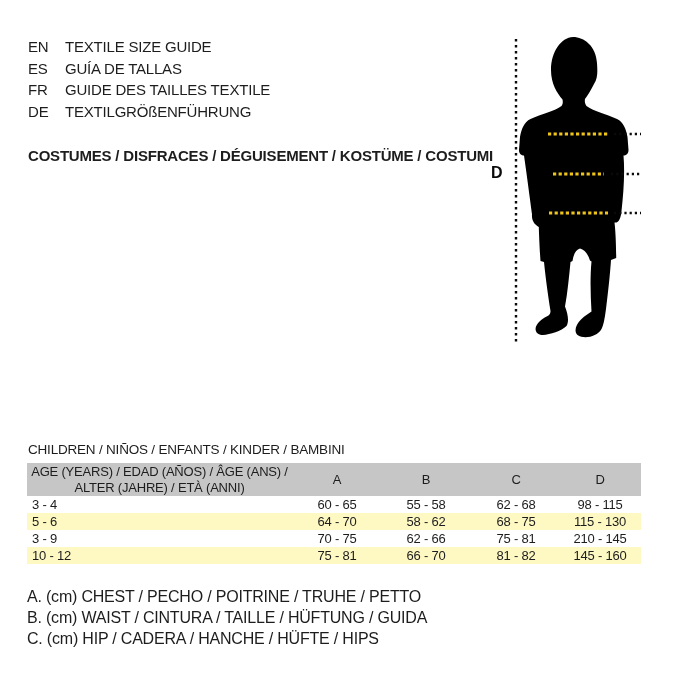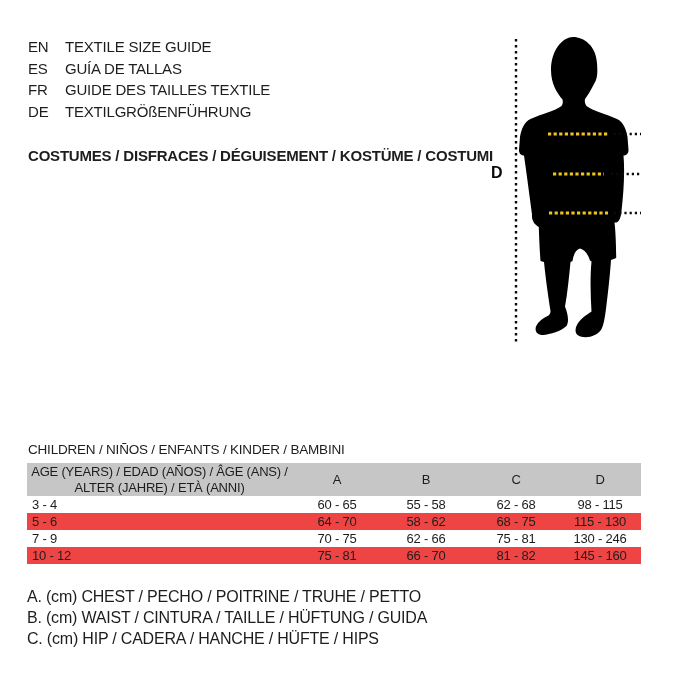--- a/index.html
+++ b/index.html
@@ -25,21 +25,21 @@
   }
   table.size-table th,table.size-table td{
     font-weight:normal;padding:0;vertical-align:middle;white-space:nowrap;overflow:hidden;
   }
   tr.head-row{background:#c6c6c6;height:33px;}
   tr.head-row th{text-align:center;}
   th.age-th{text-align:left;padding-left:5px;line-height:15.5px;}
   tbody tr{height:17px;}
   tbody td{text-align:center;margin-left:29px;}
   tbody td.age-cell{text-align:left;padding-left:5px;}
-  tbody tr.alt{background:#ef4444;}
+  tbody tr.alt{background:#fef9c3;}
   
   .legend{position:absolute;left:27px;top:586px;}
   .legend-row{height:21.3px;font-size:16px;letter-spacing:-0.2px;display:flex;align-items:center;}
 </style>
 </head>
 <body>
 
 <div id="canvas">
 
   <div class="lang-list">
@@ -160,25 +160,25 @@
       </tr>
       <tr class="alt">
         <td class="age-cell">5 - 6</td>
         <td>64 - 70</td>
         <td>58 - 62</td>
         <td>68 - 75</td>
         <td>115 - 130</td>
         <td></td>
       </tr>
       <tr>
-        <td class="age-cell">7 - 9</td>
+        <td class="age-cell">3 - 9</td>
         <td>70 - 75</td>
         <td>62 - 66</td>
         <td>75 - 81</td>
-        <td>130 - 246</td>
+        <td>210 - 145</td>
         <td></td>
       </tr>
       <tr class="alt">
         <td class="age-cell">10 - 12</td>
         <td>75 - 81</td>
         <td>66 - 70</td>
         <td>81 - 82</td>
         <td>145 - 160</td>
         <td></td>
       </tr>

